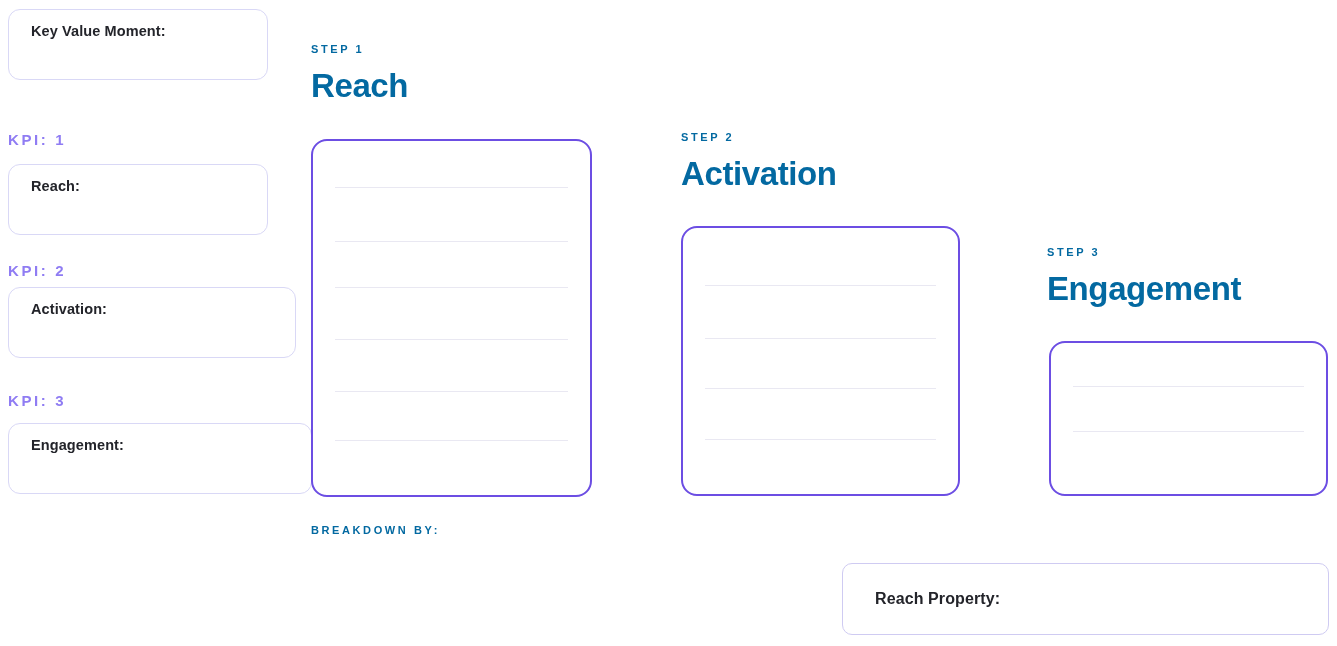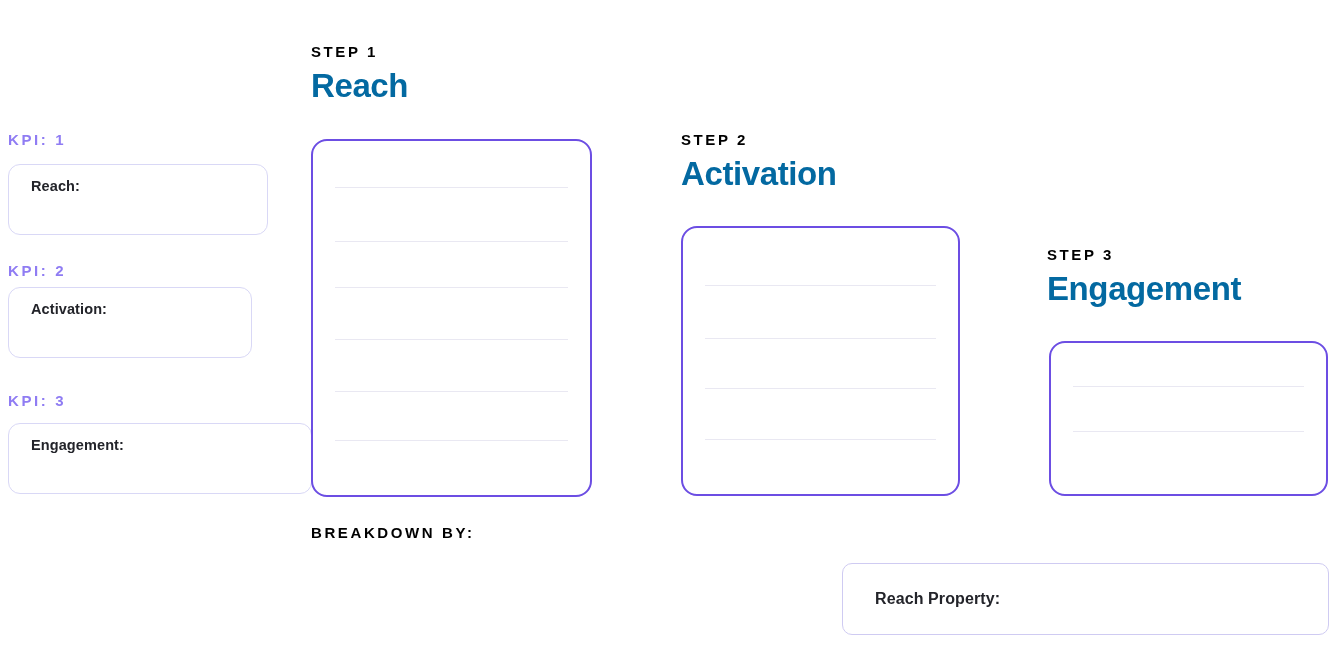--- a/index.html
+++ b/index.html
@@ -52,24 +52,24 @@
     left: 32px;
     top: 50%;
     transform: translateY(-50%);
     font-size: 16px;
     font-weight: bold;
   }
 
   
   .eyebrow {
     position: absolute;
-    font-size: 15px;
+    font-size: 11px;
     font-weight: bold;
     letter-spacing: 2.6px;
-    color: #000000;
+    color: #0369a1;
     white-space: nowrap;
   }
   .kpi-eyebrow {
     position: absolute;
     font-size: 15px;
     font-weight: bold;
     letter-spacing: 2.6px;
     color: #8f7cf3;
     white-space: nowrap;
   }
@@ -92,28 +92,31 @@
     position: absolute;
     height: 1px;
     background: #e9e8f2;
   }
 </style>
 </head>
 <body>
 
 <div class="canvas">
 
+  <div class="box box-light" style="left:8px; top:9px; width:260px; height:71px;">
+    <span class="box-label">Key Value Moment:</span>
+  </div>
 
   <div class="kpi-eyebrow" style="left:8px; top:131px;">KPI: 1</div>
   <div class="box box-light" style="left:8px; top:164px; width:260px; height:71px;">
     <span class="box-label">Reach:</span>
   </div>
 
   <div class="kpi-eyebrow" style="left:8px; top:254px;margin-top:8px;">KPI: 2</div>
-  <div class="box box-light" style="left:8px; top:287px; width:244px; height:71px;">
+  <div class="box box-light" style="left:8px; top:287px; width:288px; height:71px;">
     <span class="box-label">Activation:</span>
   </div>
 
   <div class="kpi-eyebrow" style="left:8px; top:392px;">KPI: 3</div>
   <div class="box box-light" style="left:8px; top:423px; width:304px; height:71px;">
     <span class="box-label">Engagement:</span>
   </div>
 
   <div class="eyebrow" style="left:311px; top:43px;">STEP 1</div>
   <div class="step-title" style="left:311px; top:67px;">Reach</div>

